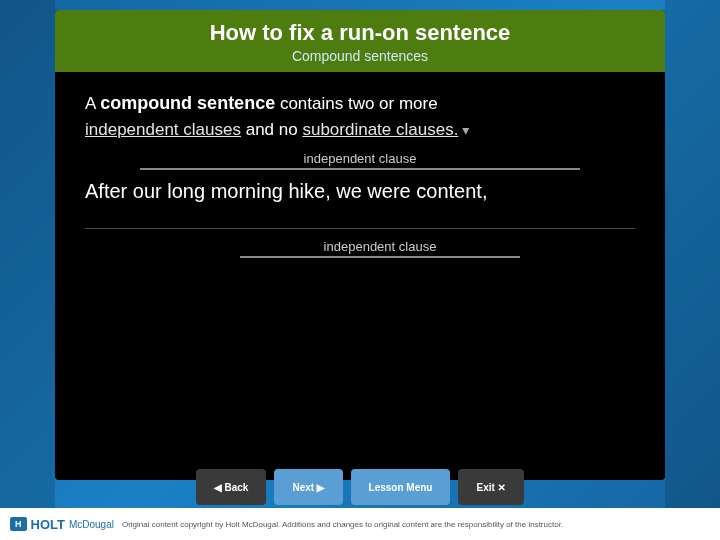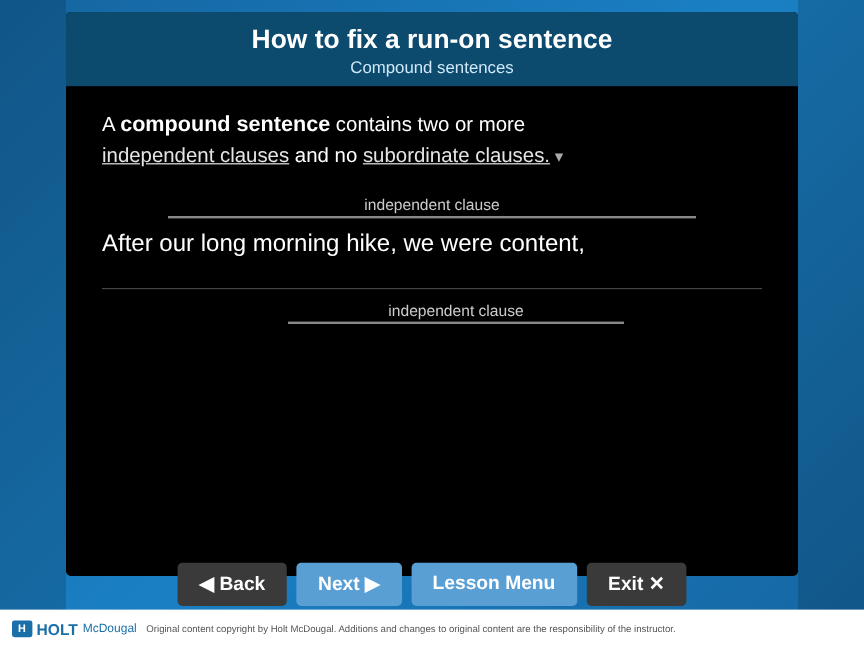--- a/index.html
+++ b/index.html
@@ -38,21 +38,21 @@
       right: 55px;
       bottom: 60px;
       background: #000;
       border-radius: 4px;
       padding: 0;
       z-index: 1;
       overflow: hidden;
     }
 
     .title-bar {
-      background: #0c4a6e;
+      background: #4d7c0f;
       text-align: center;
       padding: 10px 20px 8px;
     }
 
     .title-main {
       font-size: 22px;
       font-weight: bold;
       color: #fff;
       display: block;
     }
@@ -66,21 +66,21 @@
 
     .content-area {
       background: #000;
       padding: 18px 30px 10px;
       color: #fff;
     }
 
     .definition-para {
       font-size: 17px;
       line-height: 1.5;
-      margin-bottom: 20px;
+      margin-bottom: 8px;
       color: #fff;
     }
 
     .bold-term {
       font-weight: 900;
       font-size: 18px;
     }
 
     .underline-link {
       text-decoration: underline;
@@ -145,21 +145,21 @@
       justify-content: center;
       gap: 8px;
       z-index: 2;
     }
 
     .nav-btn {
       height: 36px;
       padding: 0 18px;
       border: none;
       border-radius: 4px;
-      font-size: 16px;
+      font-size: 10px;
       font-weight: bold;
       cursor: pointer;
       display: flex;
       align-items: center;
       gap: 5px;
     }
 
     .btn-back {
       background: #3a3a3a;
       color: #fff;

